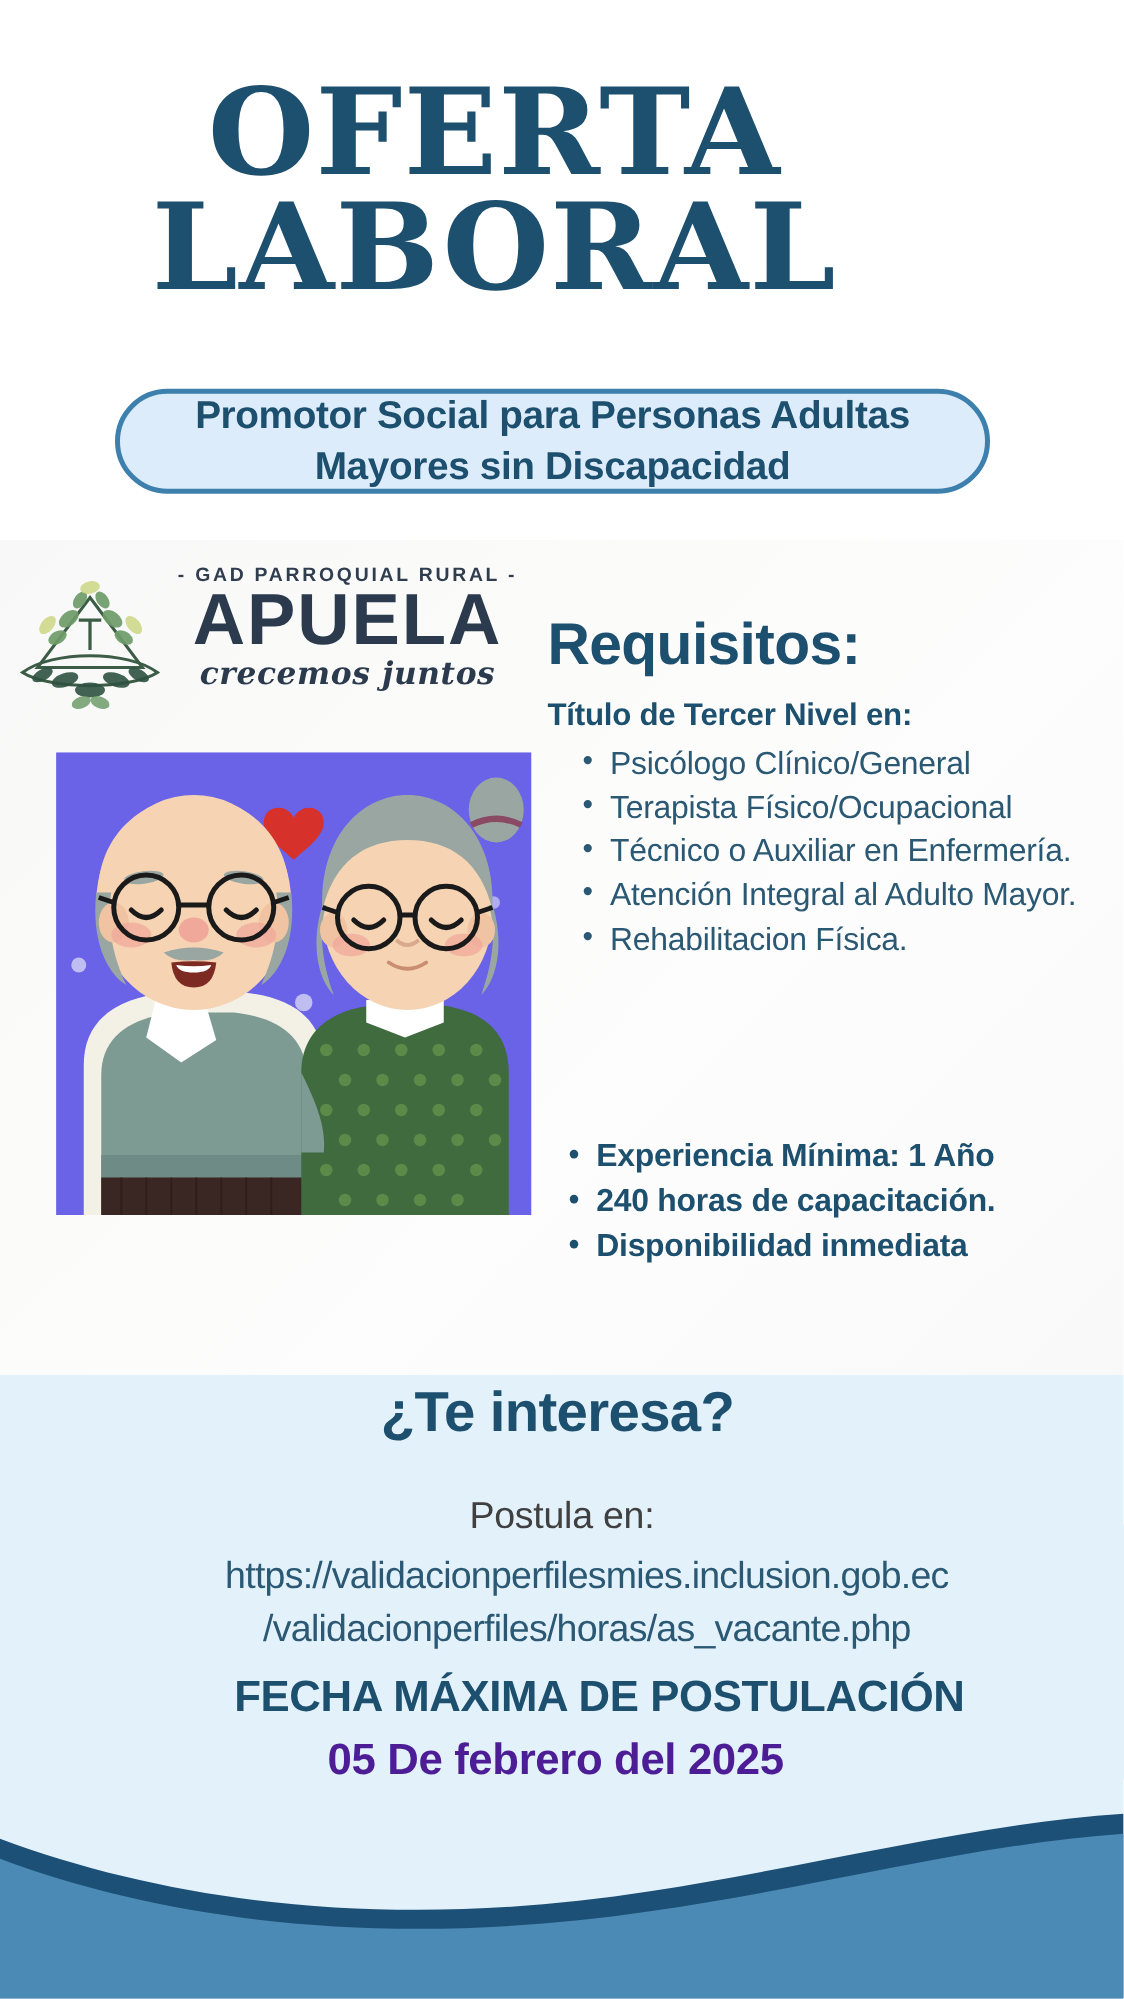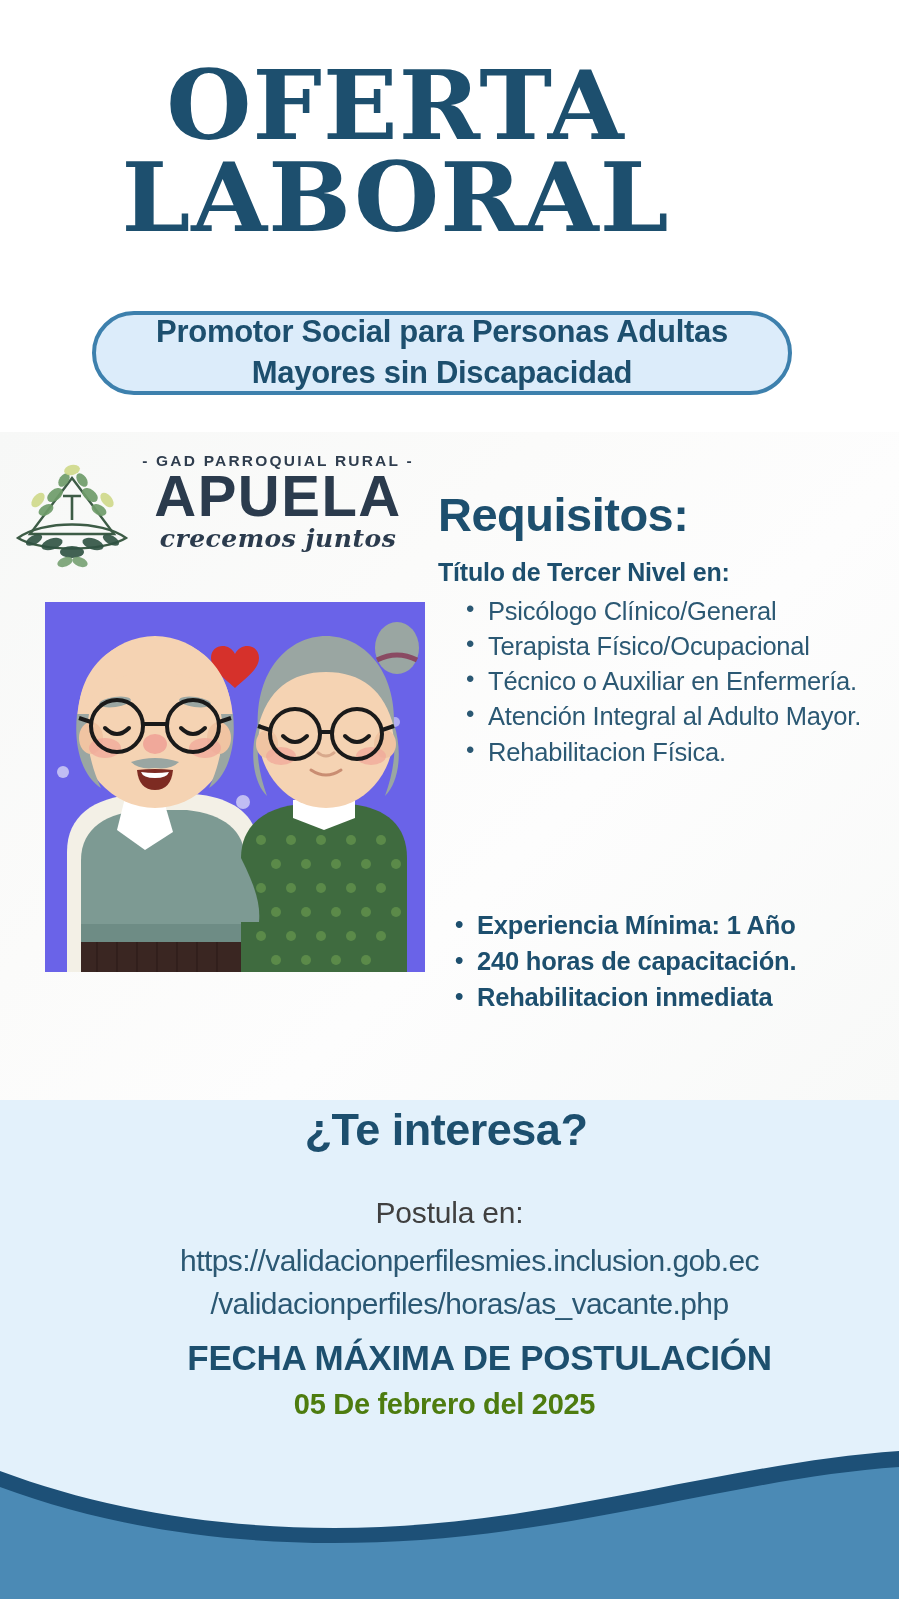--- a/index.html
+++ b/index.html
@@ -247,23 +247,23 @@
     font-weight: 700;
     color: #1d4f6e;
     letter-spacing: -0.3px;
     padding-left: 30px;
   }
   .cta-deadline-date {
     position: absolute;
     left: 0; top: 1388px;
     width: 889px;
     text-align: center;
-    font-size: 29px;
-    font-weight: 700;
-    color: #4d7c0f;
+    font-size: 35px;
+    font-weight: 700;
+    color: #4c1d95;
     letter-spacing: -0.3px;
   }
 
   
   .waves {
     position: absolute;
     left: 0; bottom: 0;
     width: 899px;
     height: 190px;
   }
@@ -441,21 +441,21 @@
     <li>Psicólogo Clínico/General</li>
     <li>Terapista Físico/Ocupacional</li>
     <li>Técnico o Auxiliar en Enfermería.</li>
     <li>Atención Integral al Adulto Mayor.</li>
     <li>Rehabilitacion Física.</li>
   </ul>
 
   <ul class="req-list-bold">
     <li>Experiencia Mínima: 1 Año</li>
     <li>240 horas de capacitación.</li>
-    <li>Rehabilitacion inmediata</li>
+    <li>Disponibilidad inmediata</li>
   </ul>
 
   <div class="cta-heading">¿Te interesa?</div>
   <div class="cta-postula">Postula en:</div>
   <div class="cta-url">
     <span>https://validacionperfilesmies.inclusion.gob.ec</span>
     <span>/validacionperfiles/horas/as_vacante.php</span>
   </div>
   <div class="cta-deadline-label">FECHA MÁXIMA DE POSTULACIÓN</div>
   <div class="cta-deadline-date">05 De febrero del 2025</div>

